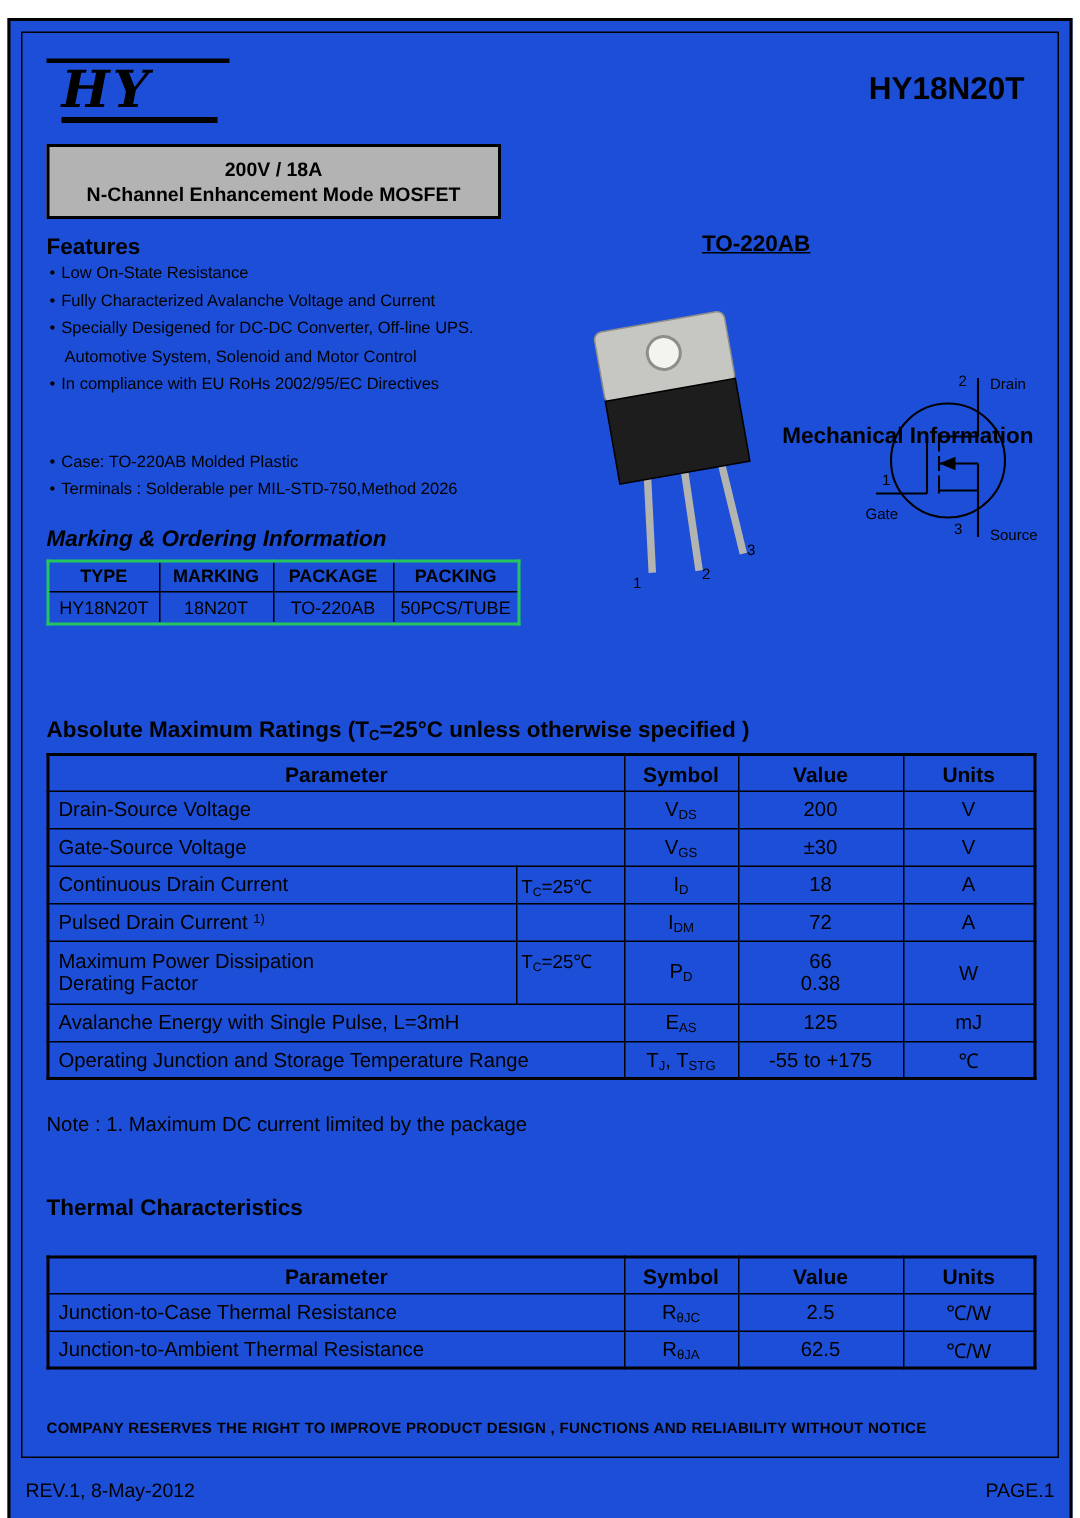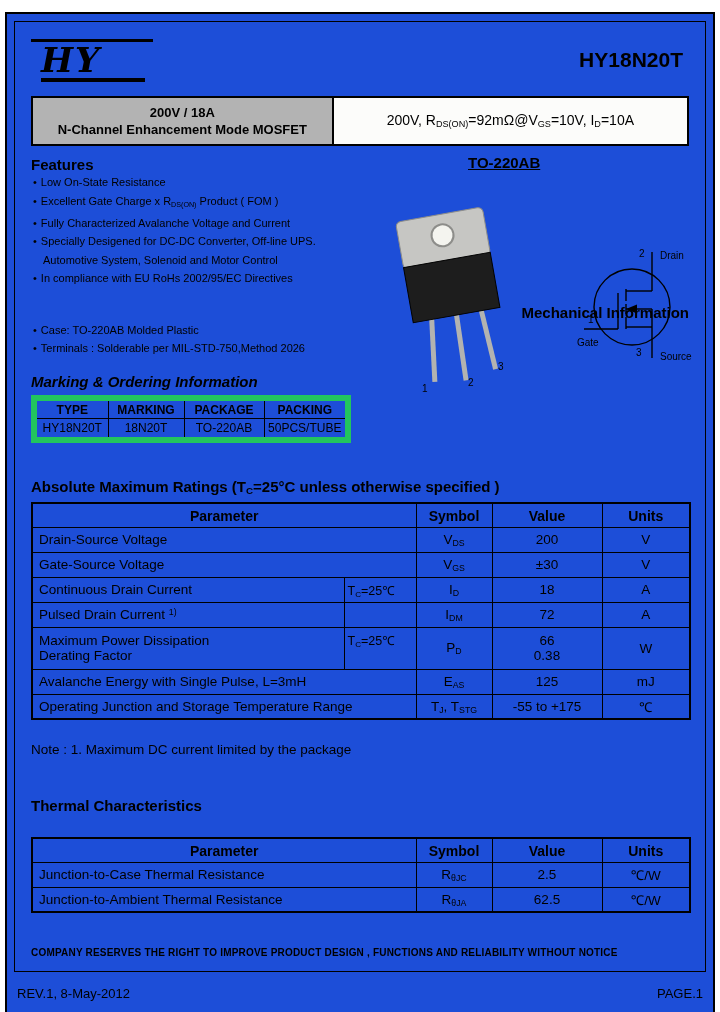--- a/index.html
+++ b/index.html
@@ -46,21 +46,21 @@
   .mid-section { position:relative; height:318px; }
   .section-title { font-size:15px; font-weight:bold; }
   .features-title { padding-top:10px; }
   .feat-line { font-size:11px; line-height:18.5px; padding-left:2px; }
   .feat-line .bullet { margin-right:4px; }
   .feat-line.cont { padding-left:12px; }
   .mech-title { margin-top:16px;text-align:right; }
   .mech-line { font-size:11px; line-height:18px; padding-left:2px; }
   .mech-line .bullet { margin-right:4px; }
   .marking-title { margin-top:16px; margin-bottom:5px;font-style:italic; }
-  .marking-table { border-collapse:collapse; border:6px solid #22c55e; table-layout:fixed; width:314px; }
+  .marking-table { border-collapse:collapse; border:2px solid #22c55e; table-layout:fixed; width:314px; }
   .marking-table th, .marking-table td {
     border:1px solid #000; text-align:center; font-size:12px; height:21px; padding:1px 2px;
   }
   .marking-table th { font-weight:bold; }
   .to220-label {
     position:absolute; left:437px; top:8px; font-size:15px; font-weight:bold;
     text-decoration:underline;
   }
   .pkg-wrap { position:absolute; left:345px; top:58px; }
   .mos-wrap { position:absolute; left:545px; top:98px; }
@@ -98,33 +98,27 @@
         <div class="logo-bar-bottom"></div>
       </div>
       <div class="part-number">HY18N20T</div>
     </div>
 
     <div class="banner">
       <div class="banner-left">
         <div>200V / 18A</div>
         <div>N-Channel Enhancement Mode MOSFET</div>
       </div>
-      <div class="banner-right">
-        <span><span>200V, R</span><sub>DS(ON)</sub><span>=92mΩ@V</span><sub>GS</sub><span>=10V, I</span><sub>D</sub><span>=10A</span></span>
-      </div>
     </div>
 
     <div class="mid-section">
 
       <div class="section-title features-title">Features</div>
       <div class="feat-line">
         <span class="bullet">•</span><span><span>Low On-State Resistance</span></span>
-      </div>
-      <div class="feat-line">
-        <span class="bullet">•</span><span><span>Excellent Gate Charge x R</span><sub>DS(ON)</sub><span> Product ( FOM )</span></span>
       </div>
       <div class="feat-line">
         <span class="bullet">•</span><span><span>Fully Characterized Avalanche Voltage and Current</span></span>
       </div>
       <div class="feat-line">
         <span class="bullet">•</span><span><span>Specially Desigened for DC-DC Converter, Off-line UPS.</span></span>
       </div>
       <div class="feat-line cont">
         <span><span>Automotive System, Solenoid and Motor Control</span></span>
       </div>

